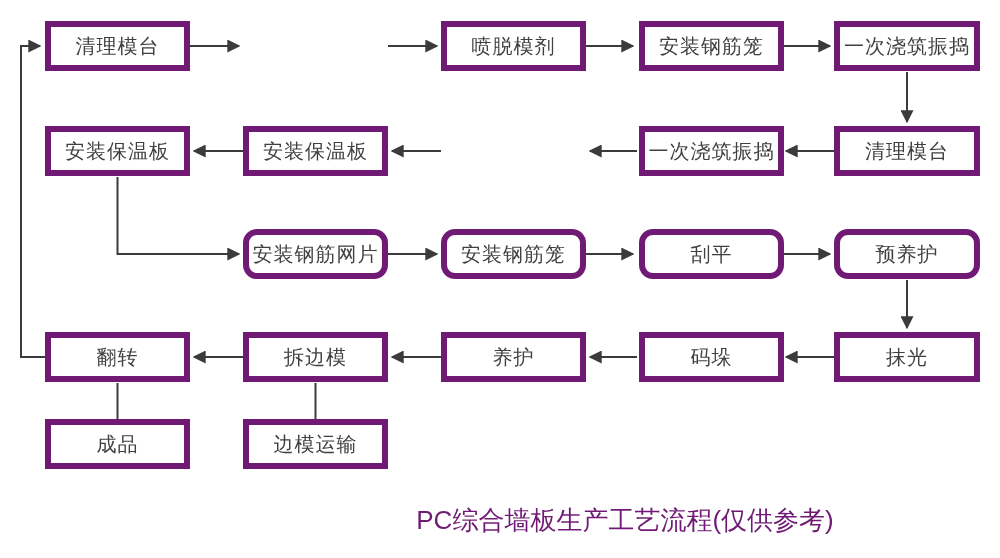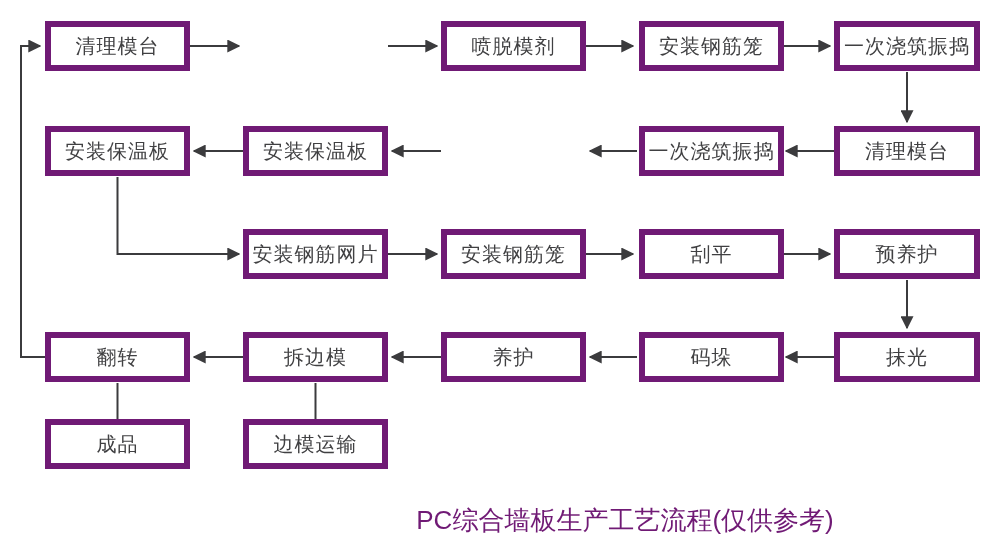--- a/index.html
+++ b/index.html
@@ -36,21 +36,21 @@
     color: #404042;
     font-size: 20px;
     letter-spacing: 1px;
     display: flex;
     align-items: center;
     justify-content: center;
     white-space: nowrap;
   }
   .r1 { top: 21px; }
   .r2 { top: 126px; }
-  .r3 { top: 229px; }
+  .r3 { top: 229px; border-radius: 14px; }
   .r4 { top: 332px; }
   .r5 { top: 419px; }
   .c1 { left: 45px;  width: 145px; }
   .c2 { left: 243px; width: 145px; }
   .c3 { left: 441px; width: 145px; text-align: center; }
   .c4 { left: 639px; width: 145px; }
   .c5 { left: 834px; width: 146px; }
   #diagram-title {
     position: absolute;
     left: 410px;

